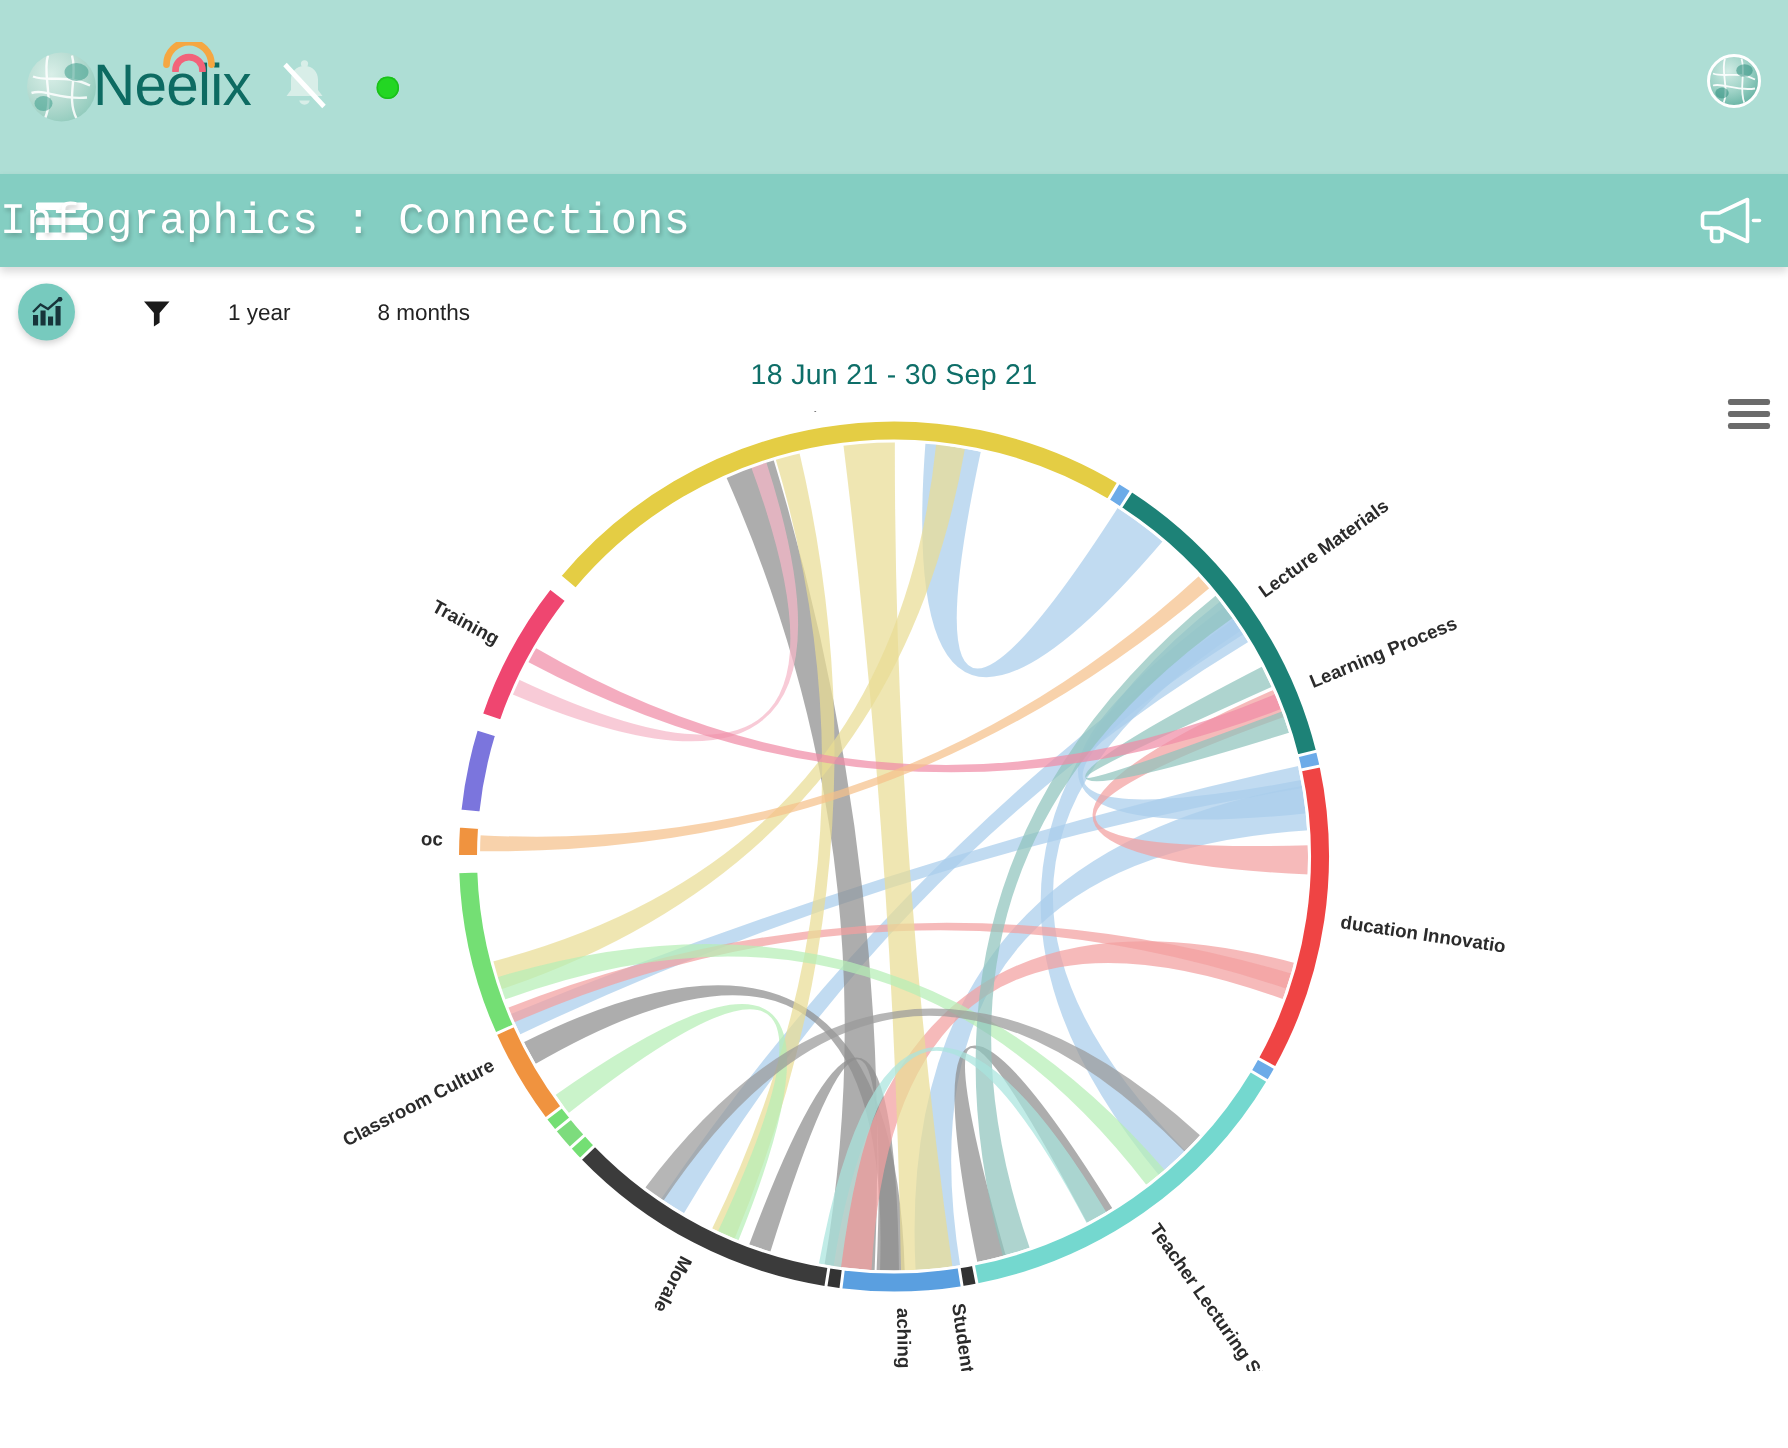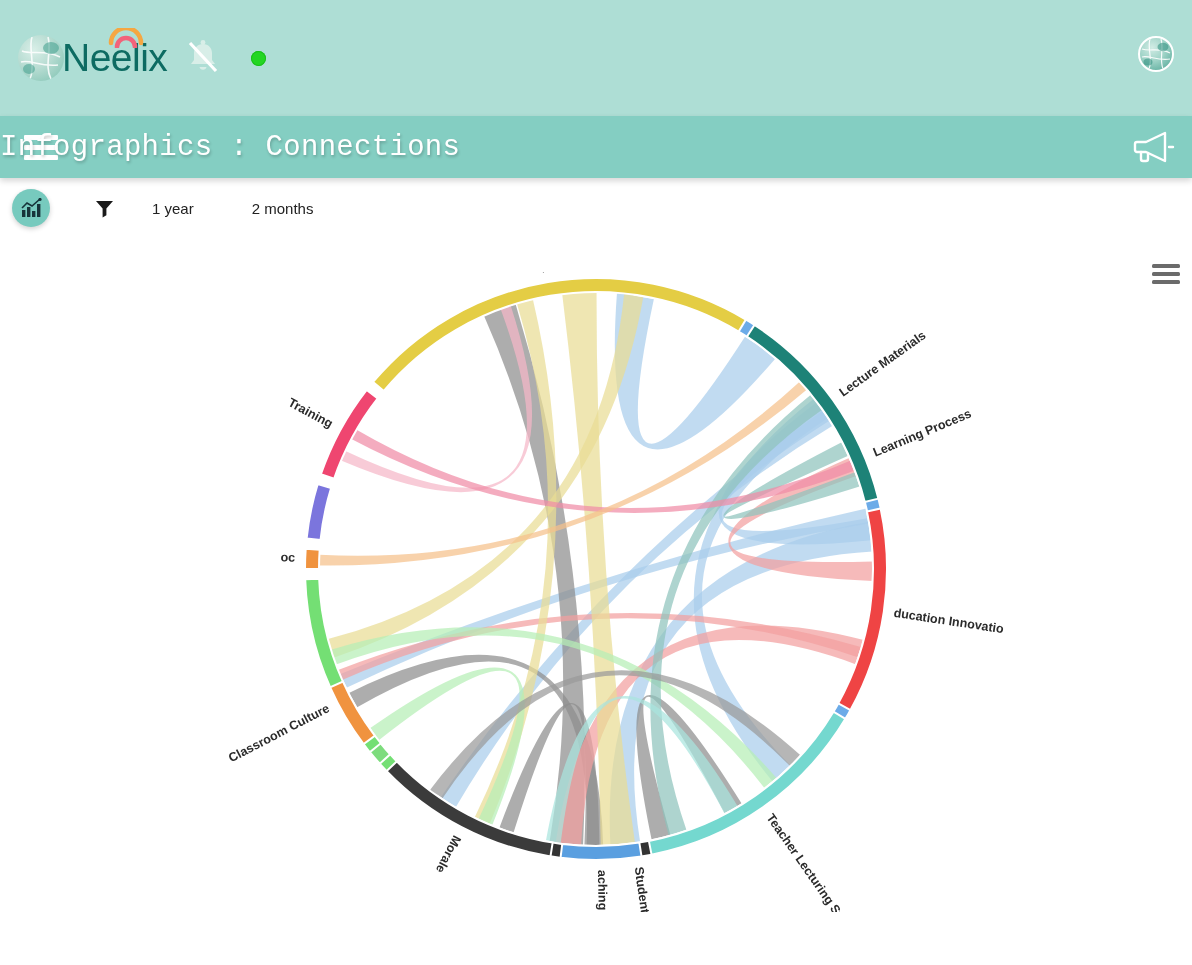--- a/index.html
+++ b/index.html
@@ -197,24 +197,25 @@
         <rect x="17" y="6" width="3.4" height="13"></rect>
       </g>
     </svg>
   </div>
   <div class="filter-btn">
     <svg width="19" height="19" viewBox="0 0 19 19">
       <path d="M1 2 h17 l-6.6 7.6 v6.6 l-3.8 2.4 v-9 z" fill="#1a1a1a"></path>
     </svg>
   </div>
   <div class="range-btn">1 year</div>
-  <div class="range-btn second">2 months</div>
+  <div class="range-btn second">8 months</div>
 </div>
 
 <div class="chart-area">
+  <div class="chart-date">18 Jun 21 - 30 Sep 21</div>
 
   <div class="chart-menu">
     <span></span>
       <span></span>
       <span></span>
   </div>
 
   <div class="chord-holder">
     <svg id="chord-svg" width="1192" height="640" viewBox="0 0 1192 640">
         <g>

